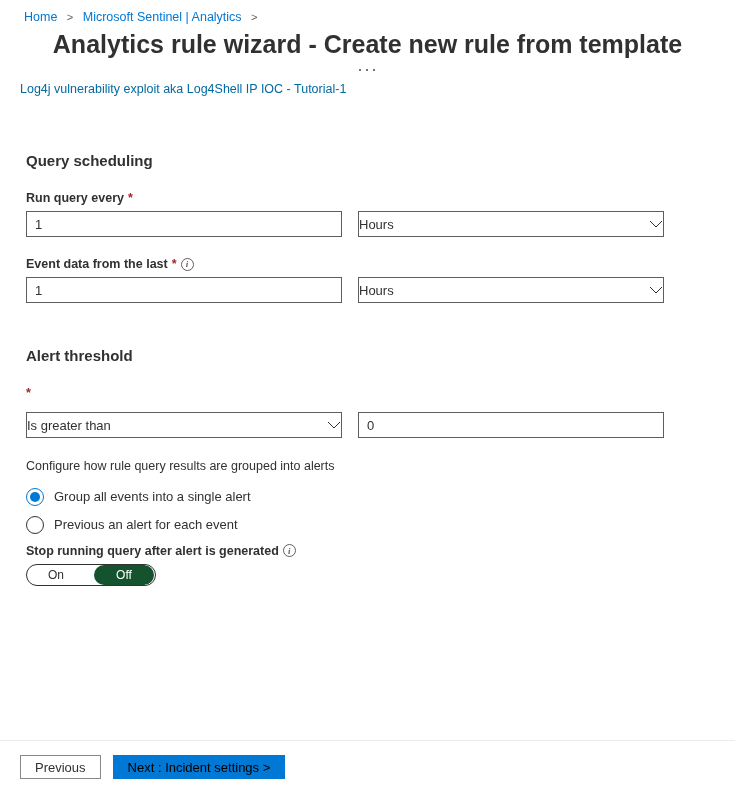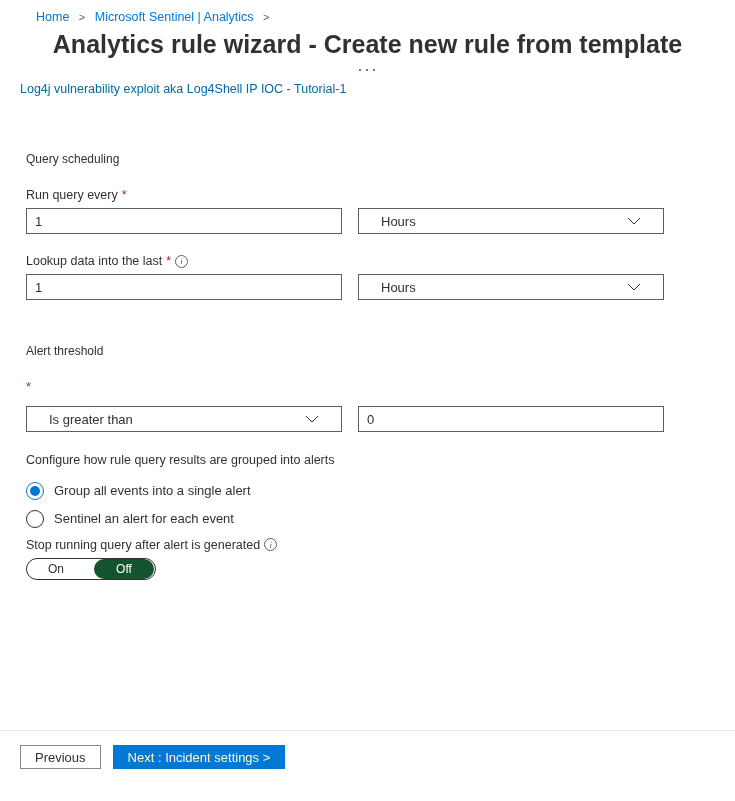--- a/index.html
+++ b/index.html
@@ -6,21 +6,21 @@
     body {
       font-family: "Segoe UI", -apple-system, BlinkMacSystemFont, sans-serif;
       font-size: 13px;
       color: #323130;
       background: #fff;
       width: 735px;
       height: 801px;
       position: relative;
     }
     .breadcrumb {
-      padding: 10px 20px 0 36px;
+      padding: 10px 20px 0 24px;
       font-size: 12.5px;
     }
     .breadcrumb a {
       color: #0078d4;
       text-decoration: none;
     }
     .breadcrumb .sep {
       color: #605e5c;
       margin: 0 6px;
       display: inline-block;
@@ -47,41 +47,42 @@
     }
     .subtitle {
       padding: 2px 20px 0 20px;
       font-size: 12.5px;
       color: #0369a1;
     }
     .content {
       padding: 0 26px 0 26px;
     }
     .section-title {
-      font-size: 12px;
-      font-weight: 400;
+      font-size: 15px;
+      font-weight: 700;
       margin-top: 56px;
       margin-bottom: 22px;
       color: #323130;
     }
     .section-title.tight { margin-top: 44px; }
     .sec-desc {
       font-size: 12.5px;
       color: #323130;
       margin-bottom: 12px;
       max-width: 320px;
       line-height: 1.4;
     }
     .field-label {
       font-size: 12.5px;
       color: #323130;
       margin-bottom: 6px;
       display: flex;
       align-items: center;
       gap: 4px;
+      font-weight: bold;
     }
     .req { color: #a4262c; }
     .info-icon {
       display: inline-flex;
       width: 13px;
       height: 13px;
       border: 1px solid #605e5c;
       border-radius: 50%;
       font-size: 9px;
       color: #605e5c;
@@ -103,21 +104,21 @@
       border: 1px solid #605e5c;
       padding: 0 8px;
       font-size: 13px;
       font-family: inherit;
       color: #323130;
     }
     .select {
       width: 100%;
       height: 26px;
       border: 1px solid #605e5c;
-      padding: 0 22px;
+      padding: 0 0;
       font-size: 13px;
       display: flex;
       align-items: center;
       justify-content: space-between;
       cursor: pointer;
       background: #fff;
     }
     .chevron {
       display: inline-block;
     }
@@ -172,21 +173,21 @@
       background: #14532d;
       color: #fff;
       border-radius: 10px;
       margin: 1px;
       flex: 0 0 60px;
     }
     .footer {
       position: absolute;
       left: 0;
       right: 0;
-      bottom: 14px;
+      bottom: 4px;
       padding: 14px 20px 18px 20px;
       display: flex;
       gap: 12px;
       border-top: 1px solid #edebe9;
     }
     .btn {
       height: 24px;
       padding: 0 14px;
       font-size: 13px;
       font-family: inherit;
@@ -195,21 +196,21 @@
       align-items: center;
     }
     .btn-secondary {
       background: #fff;
       border: 1px solid #8a8886;
       color: #323130;
     }
     .btn-primary {
       background: #0078d4;
       border: 1px solid #0078d4;
-      color: #fef9c3;
+      color: #000000;
     }
   </style>
 </head>
 <body>
 
 <div class="breadcrumb">
   <a href="#">Home</a>
   <span class="sep">&gt;</span>
   <a href="#">Microsoft Sentinel | Analytics</a>
   <span class="sep">&gt;</span>
@@ -239,21 +240,21 @@
         <span class="chevron">
           <svg width="14" height="8" viewBox="0 0 14 8">
               <path d="M1 1 L7 7 L13 1" stroke="#323130" stroke-width="1" fill="none"></path>
             </svg>
         </span>
       </div>
     </div>
   </div>
 
   <div class="field-label">
-    <span>Lookup data into the last</span>
+    <span>Event data from the last</span>
     <span class="req">*</span>
     <span class="info-icon">i</span>
   </div>
   <div class="row">
     <div class="col-left">
       <input type="text" class="txt" value="1" style="">
     </div>
     <div class="col-right">
       <div class="select">
         <span>Hours</span>
@@ -292,21 +293,21 @@
   </div>
 
   <div class="sec-desc">Configure how rule query results are grouped into alerts</div>
 
   <div class="radio-row">
     <span class="radio selected"></span>
     <span class="radio-label">Group all events into a single alert</span>
   </div>
   <div class="radio-row">
     <span class="radio"></span>
-    <span class="radio-label">Sentinel an alert for each event</span>
+    <span class="radio-label">Previous an alert for each event</span>
   </div>
 
 
   <div class="field-label">
     <span>Stop running query after alert is generated</span>
     <span class="info-icon">i</span>
   </div>
   <div class="toggle">
     <div class="toggle-half">On</div>
     <div class="toggle-half toggle-off">Off</div>

